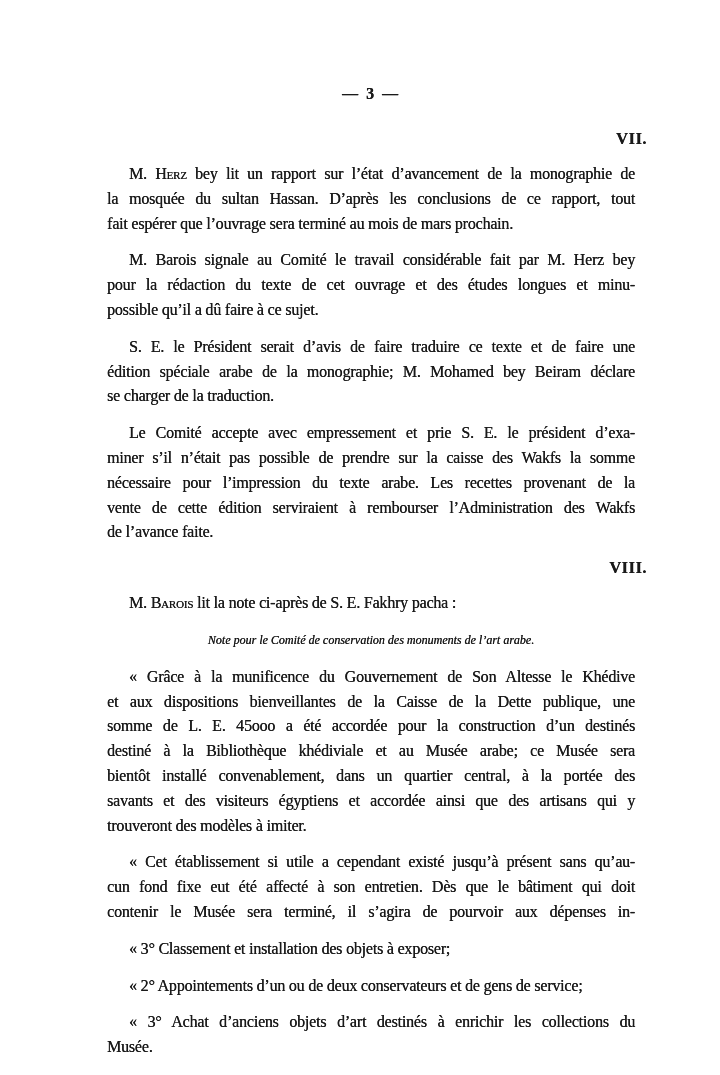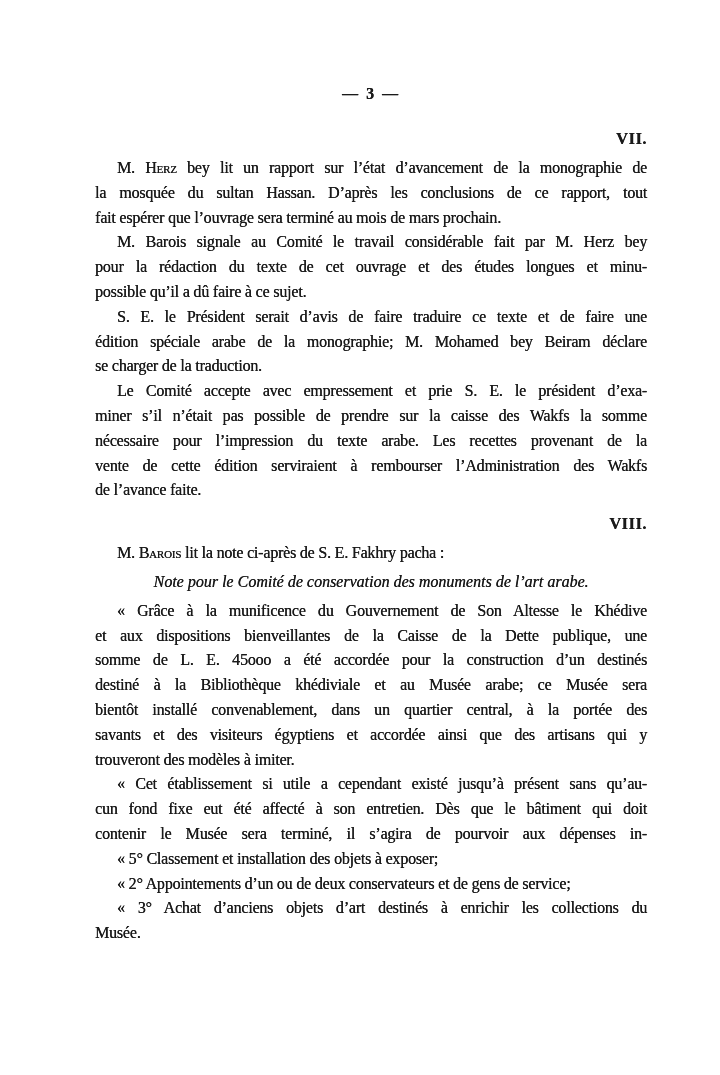--- a/index.html
+++ b/index.html
@@ -26,40 +26,40 @@
   .heading {
     text-align: right;
     font-size: 16.5px;
     line-height: 22px;
     letter-spacing: 0.5px;
     margin: 24px 0 6px 0;
     font-weight: bold;
     text-shadow: 0.2px 0 0 currentColor;
   }
   .heading.h2 { margin-top: 10px; }
-  .para { margin: 0; }
+  .para { margin: 12px; }
   .line {
     font-size: 16px;
     line-height: 24.8px;
     letter-spacing: -0.2px;
     text-align: justify;
     text-align-last: justify;
     text-shadow: 0.25px 0 0 currentColor;
     white-space: normal;
   }
   .line.last { text-align: right; text-align-last: left; }
   .line.ind { text-indent: 22px; }
   .sc { font-variant: small-caps; }
   .note { margin: 4px 0 4px 0; }
   .note .line,
   .note .line.last {
     text-align: center;
     text-align-last: center;
     font-style: italic;
-    font-size: 16px;
+    font-size: 12px;
     letter-spacing: 0;
     font-family: Liberation Serif, serif;
   }
 </style>
 </head>
 <body>
 
 <div class="page">
   <div class="inner">
     <div class="pagenum">— 3 —</div>
@@ -102,21 +102,21 @@
           <div class="line">bientôt installé convenablement, dans un quartier central, à la portée des</div>
           <div class="line">savants et des visiteurs égyptiens et accordée ainsi que des artisans qui y</div>
           <div class="line last">trouveront des modèles à imiter.</div>
         </div>
         <div class="para">
           <div class="line ind">« Cet établissement si utile a cependant existé jusqu’à présent sans qu’au-</div>
           <div class="line">cun fond fixe eut été affecté à son entretien. Dès que le bâtiment qui doit</div>
           <div class="line">contenir le Musée sera terminé, il s’agira de pourvoir aux dépenses in-</div>
         </div>
         <div class="para">
-          <div class="line last ind">« 5° Classement et installation des objets à exposer;</div>
+          <div class="line last ind">« 3° Classement et installation des objets à exposer;</div>
         </div>
         <div class="para">
           <div class="line last ind">« 2° Appointements d’un ou de deux conservateurs et de gens de service;</div>
         </div>
         <div class="para">
           <div class="line ind">« 3° Achat d’anciens objets d’art destinés à enrichir les collections du</div>
           <div class="line last">Musée.</div>
         </div>
       </div>
   </div>

